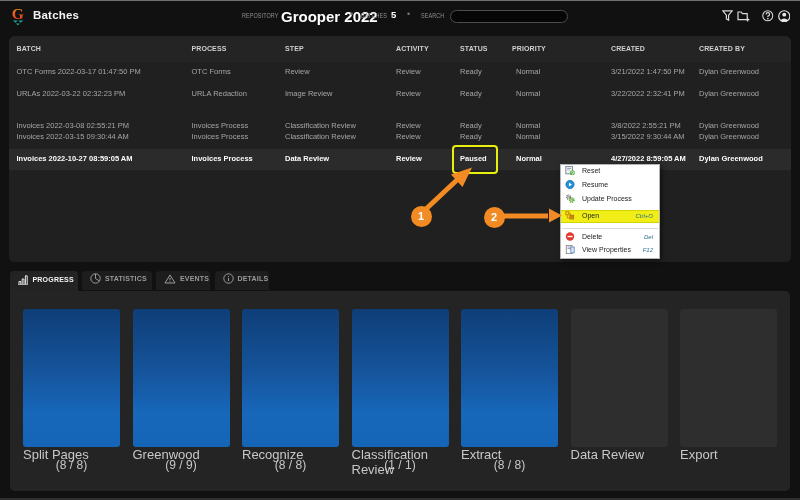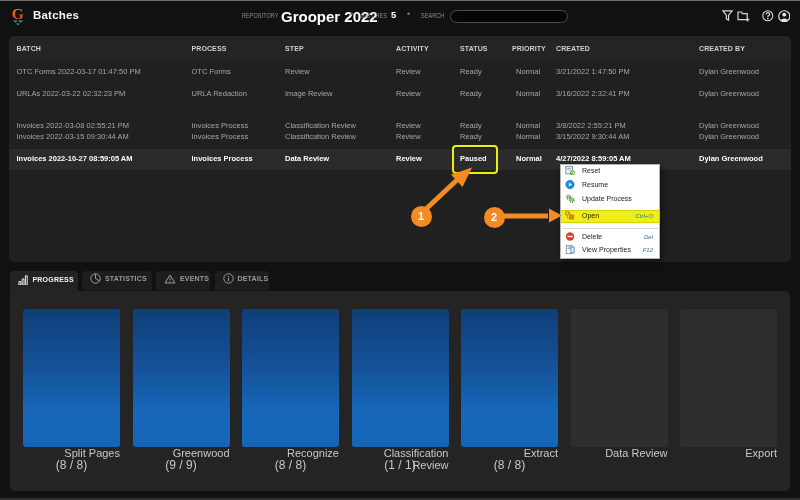--- a/index.html
+++ b/index.html
@@ -18,33 +18,33 @@
 #searchLbl { left:421px; top:10.5px; }
 #searchBox { left:450px; top:9px; width:118px; height:13px; background:#060606; border:1px solid #4d4d4d; border-radius:7px; }
 
 #tablePanel { left:9px; top:35px; width:782px; height:226px; background:#202020; border-radius:6px 6px 5px 5px; }
 #thead { left:0; top:0; width:100%; height:26px; background:#242424; border-radius:6px 6px 0 0; }
 .th { position:absolute; top:8.5px; font-size:7px; font-weight:bold; color:#cfcfcf; letter-spacing:0.1px; }
 .row { position:absolute; left:0; width:100%; height:21.7px; }
 .cell { position:absolute; top:42%; transform:translateY(-50%); font-size:7.5px; color:#a6a6a6; white-space:nowrap; }
 #row5 { background:#2b2b2b; }
 #row5 .cell { color:#fdfdfd; font-weight:bold; }
-.c1{left:7.5px;} .c2{left:182.5px;} .c3{left:276px;} .c4{left:387px;} .c5{left:451px;} .c6{left:507px;} .c7{left:547px;} .c8{left:690px;}
+.c1{left:7.5px;} .c2{left:182.5px;} .c3{left:276px;} .c4{left:387px;} .c5{left:451px;} .c6{left:507px;} .c7{left:602px;} .c8{left:690px;}
 .th.c6{left:503px;}
 
 .tab { position:absolute; top:270px; height:20px; border-radius:4px 4px 0 0; display:flex; align-items:center; font-size:7px; font-weight:bold; letter-spacing:0.2px; padding-bottom:4px; }
 .tab.inactive { background:#1d1d1d; color:#9a9a9a; height:19px; }
 .tab.active { background:#232323; color:#f5f5f5; height:21px; }
 .tab svg { margin:0 4px 0 8px; }
 
 #bottomPanel { left:10px; top:290px; width:780px; height:200px; background:#242424; border-radius:0 5px 5px 5px; }
 .card { position:absolute; top:18px; width:97px; height:138px; border-radius:3px; }
 .blue { background:linear-gradient(180deg,#0f3e77 0%, #15549b 45%, #1767ba 75%, #1465b8 100%); }
 .gray { background:#2e2e2e; }
-.cardlbl { position:absolute; top:156px; width:97px; text-align:right; font-size:11px; color:#c8c8c8; }
+.cardlbl { position:absolute; top:156px; width:97px; text-align:left; font-size:13px; color:#c8c8c8; }
 .cardcnt { position:absolute; top:166.5px; width:97px; text-align:center; font-size:12px; color:#c8c8c8; }
 
 #menu { left:560px; top:163px; width:100px; height:95px; background:#fff; border:1px solid #b5b5b5; box-shadow:2px 2px 5px rgba(0,0,0,0.5); }
 .mi { position:relative; height:14px; display:flex; align-items:center; }
 .mi .ic { width:10px; height:10px; margin-left:4px; transform:translateY(-1.5px); }
 .mi .txt { font-size:7px; color:#222; margin-left:7px; white-space:nowrap; position:relative; top:-1.5px; }
 .mi .sc { position:absolute; right:6px; top:50%; transform:translateY(calc(-50% - 1.5px)); font-size:6px; font-style:italic; color:#2e6f8e; }
 #miOpen { background:#f0ee16; border-top:1px solid #d6d400; border-bottom:1px solid #d6d400; height:13px; margin:3px 0 5px 0; }
 .msep { height:1px; background:#d9d9d9; margin:0 1px 2px 1px; }
 
@@ -117,21 +117,21 @@
       <div class="cell c7">3/21/2022 1:47:50 PM</div>
       <div class="cell c8">Dylan Greenwood</div>
   </div>
   <div class="row" style="top:47.7px;">
     <div class="cell c1">URLAs 2022-03-22 02:32:23 PM</div>
       <div class="cell c2">URLA Redaction</div>
     <div class="cell c3">Image Review</div>
       <div class="cell c4">Review</div>
       <div class="cell c5">Ready</div>
     <div class="cell c6">Normal</div>
-      <div class="cell c7">3/16/2022 2:32:41 PM</div>
+      <div class="cell c7">3/22/2022 2:32:41 PM</div>
       <div class="cell c8">Dylan Greenwood</div>
   </div>
   <div class="row" style="top:69.4px;margin-top:11px;">
     <div class="cell c1">Invoices 2022-03-08 02:55:21 PM</div>
       <div class="cell c2">Invoices Process</div>
     <div class="cell c3">Classification Review</div>
       <div class="cell c4">Review</div>
       <div class="cell c5">Ready</div>
     <div class="cell c6">Normal</div>
       <div class="cell c7">3/8/2022 2:55:21 PM</div>

